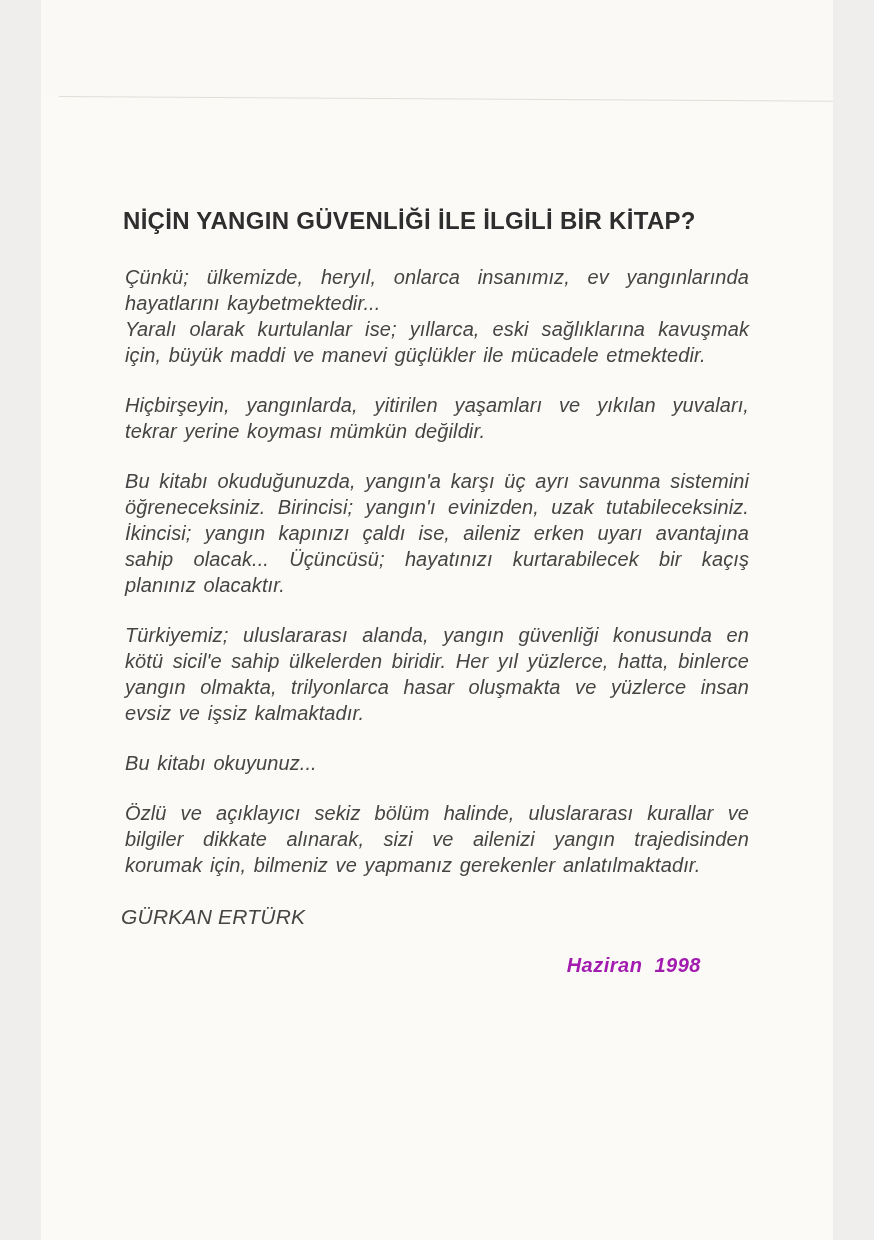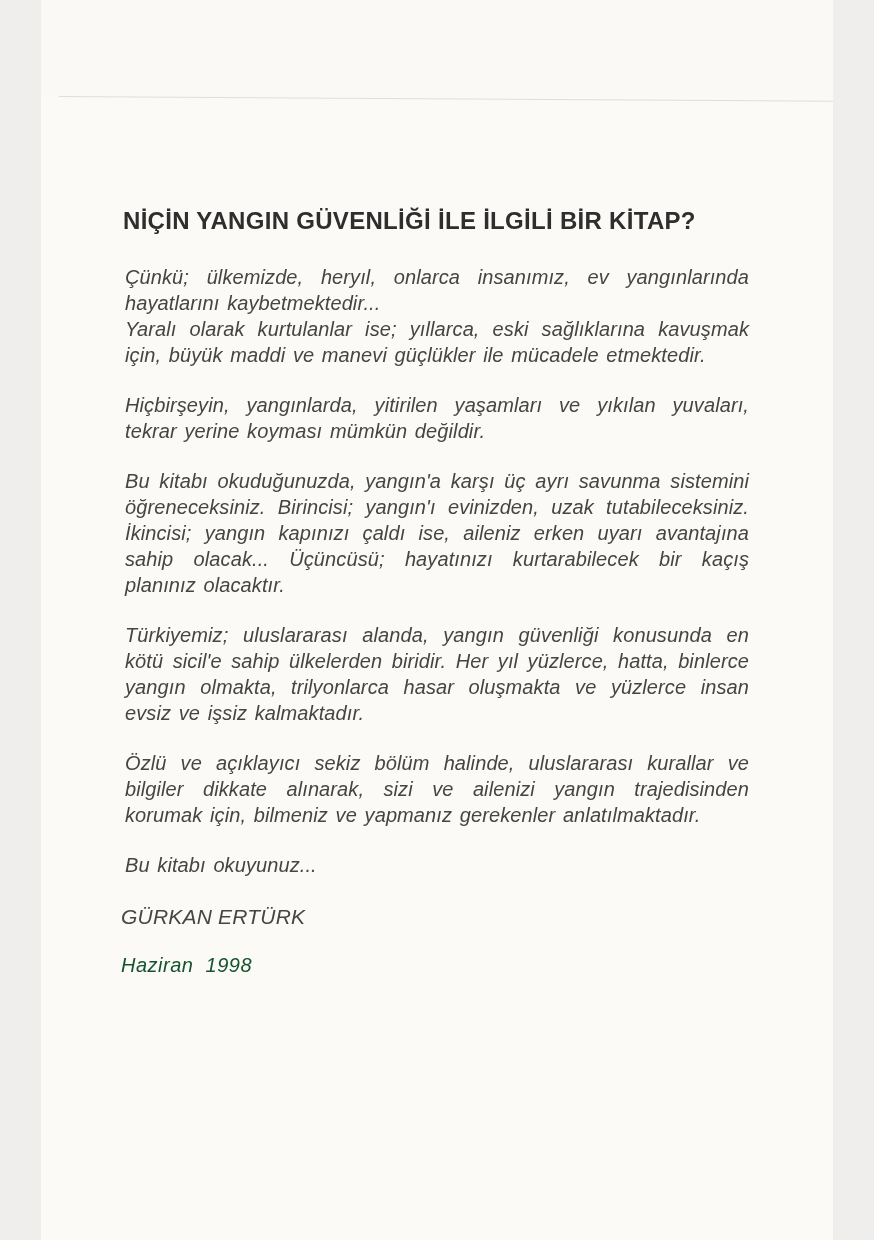--- a/index.html
+++ b/index.html
@@ -68,24 +68,25 @@
     font-style:italic;
     font-weight:bold;
     line-height:30px;
     letter-spacing:0.2px;
   }
   p.date{
     margin:22px 0 0 0;
     padding-right:48px;
     font-size:20px;
     font-style:italic;
-    font-weight:normal;
+    font-weight:bold;
+    text-align:right;
     white-space:pre-wrap;
     letter-spacing:0.5px;
-    color:#14532d;
+    color:#a21caf;
   }
 </style>
 </head>
 <body>
 
 <div class="page">
   <div class="scan-band"></div>
   <div class="scan-line"></div>
 
   <main class="content">
@@ -94,23 +95,23 @@
     <p class="body joined">Çünkü; ülkemizde, heryıl, onlarca insanımız, ev yangınlarında hayatlarını kaybetmektedir...</p>
 
     <p class="body">Yaralı olarak kurtulanlar ise; yıllarca, eski sağlıklarına kavuşmak için, büyük maddi ve manevi güçlükler ile mücadele etmektedir.</p>
 
     <p class="body">Hiçbirşeyin, yangınlarda, yitirilen yaşamları ve yıkılan yuvaları, tekrar yerine koyması mümkün değildir.</p>
 
     <p class="body">Bu kitabı okuduğunuzda, yangın'a karşı üç ayrı savunma sistemini öğreneceksiniz. Birincisi; yangın'ı evinizden, uzak tutabileceksiniz. İkincisi; yangın kapınızı çaldı ise, aileniz erken uyarı avantajına sahip olacak... Üçüncüsü; hayatınızı kurtarabilecek bir kaçış planınız olacaktır.</p>
 
     <p class="body">Türkiyemiz; uluslararası alanda, yangın güvenliği konusunda en kötü sicil'e sahip ülkelerden biridir. Her yıl yüzlerce, hatta, binlerce yangın olmakta, trilyonlarca hasar oluşmakta ve yüzlerce insan evsiz ve işsiz kalmaktadır.</p>
 
+    <p class="body">Bu kitabı okuyunuz...</p>
+
     <p class="body">Özlü ve açıklayıcı sekiz bölüm halinde, uluslararası  kurallar ve bilgiler dikkate alınarak, sizi ve ailenizi yangın trajedisinden korumak için, bilmeniz ve yapmanız gerekenler anlatılmaktadır.</p>
-
-    <p class="body">Bu kitabı okuyunuz...</p>
 
     <div class="signature">
       <p class="sig-name">GÜRKAN ERTÜRK</p>
     </div>
 
     <p class="date">Haziran  1998</p>
   </main>
 </div>
 
 </body></html>

